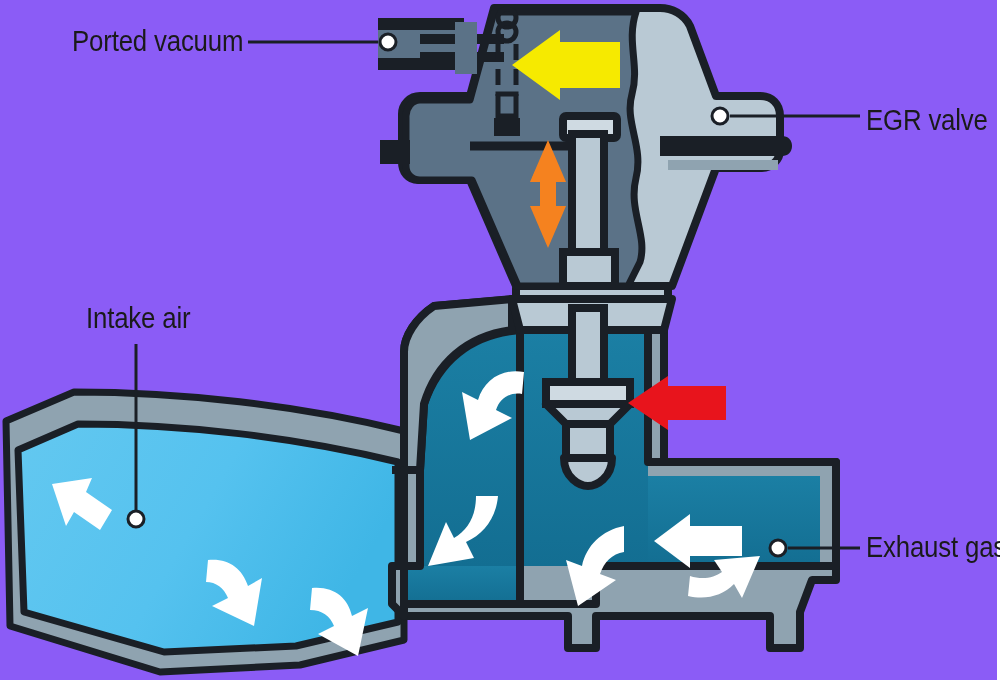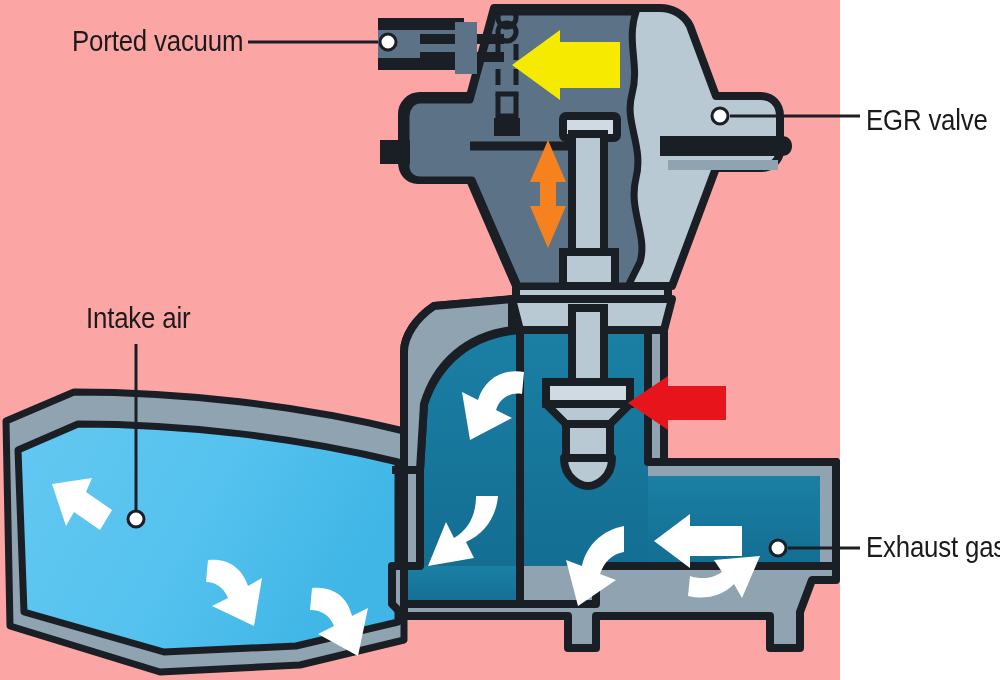--- a/index.html
+++ b/index.html
@@ -8,23 +8,23 @@
     background: #ffffff;
   }
   body {
     width: 1000px;
     height: 680px;
     overflow: hidden;
     font-family: "Liberation Sans", sans-serif;
   }
   #stage {
     position: relative;
-    width: 840px;
+    width: 997px;
     height: 680px;
-    background: #fca5a5;
+    background: #8b5cf6;
   }
   #diagram {
     position: absolute;
     left: 0;
     top: 0;
     width: 1000px;
     height: 680px;
   }
   .lbl {
     position: absolute;

